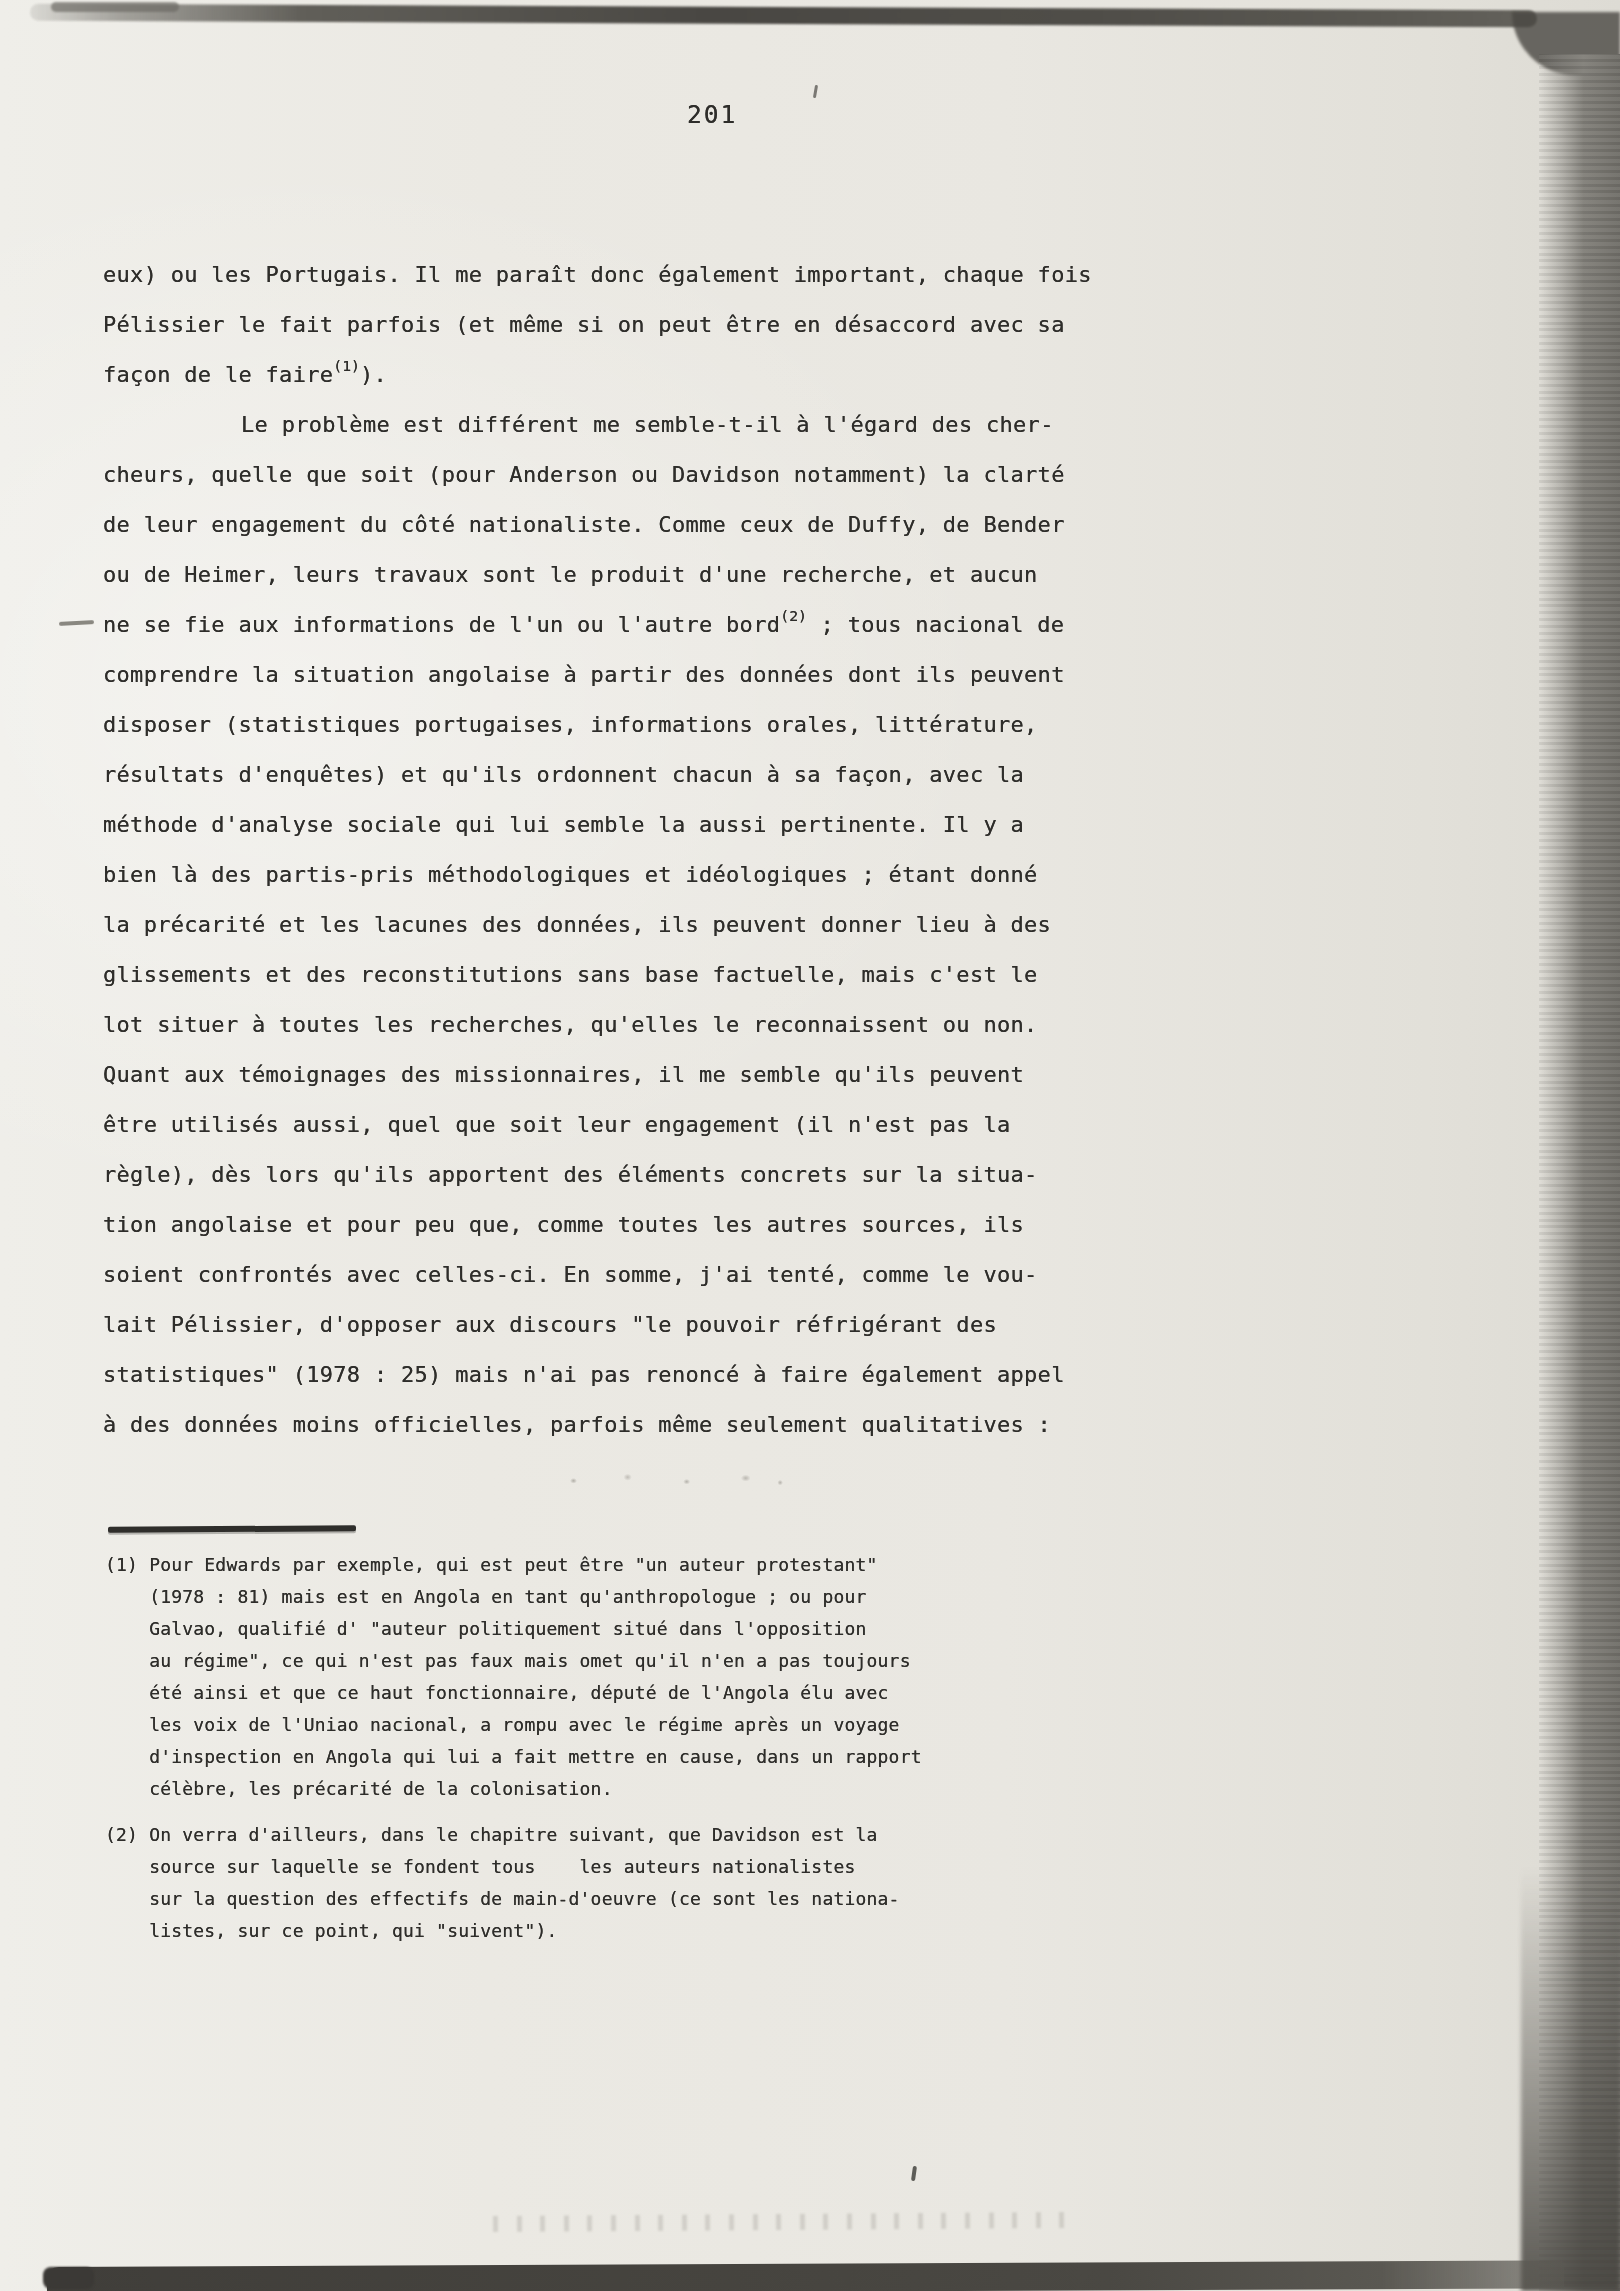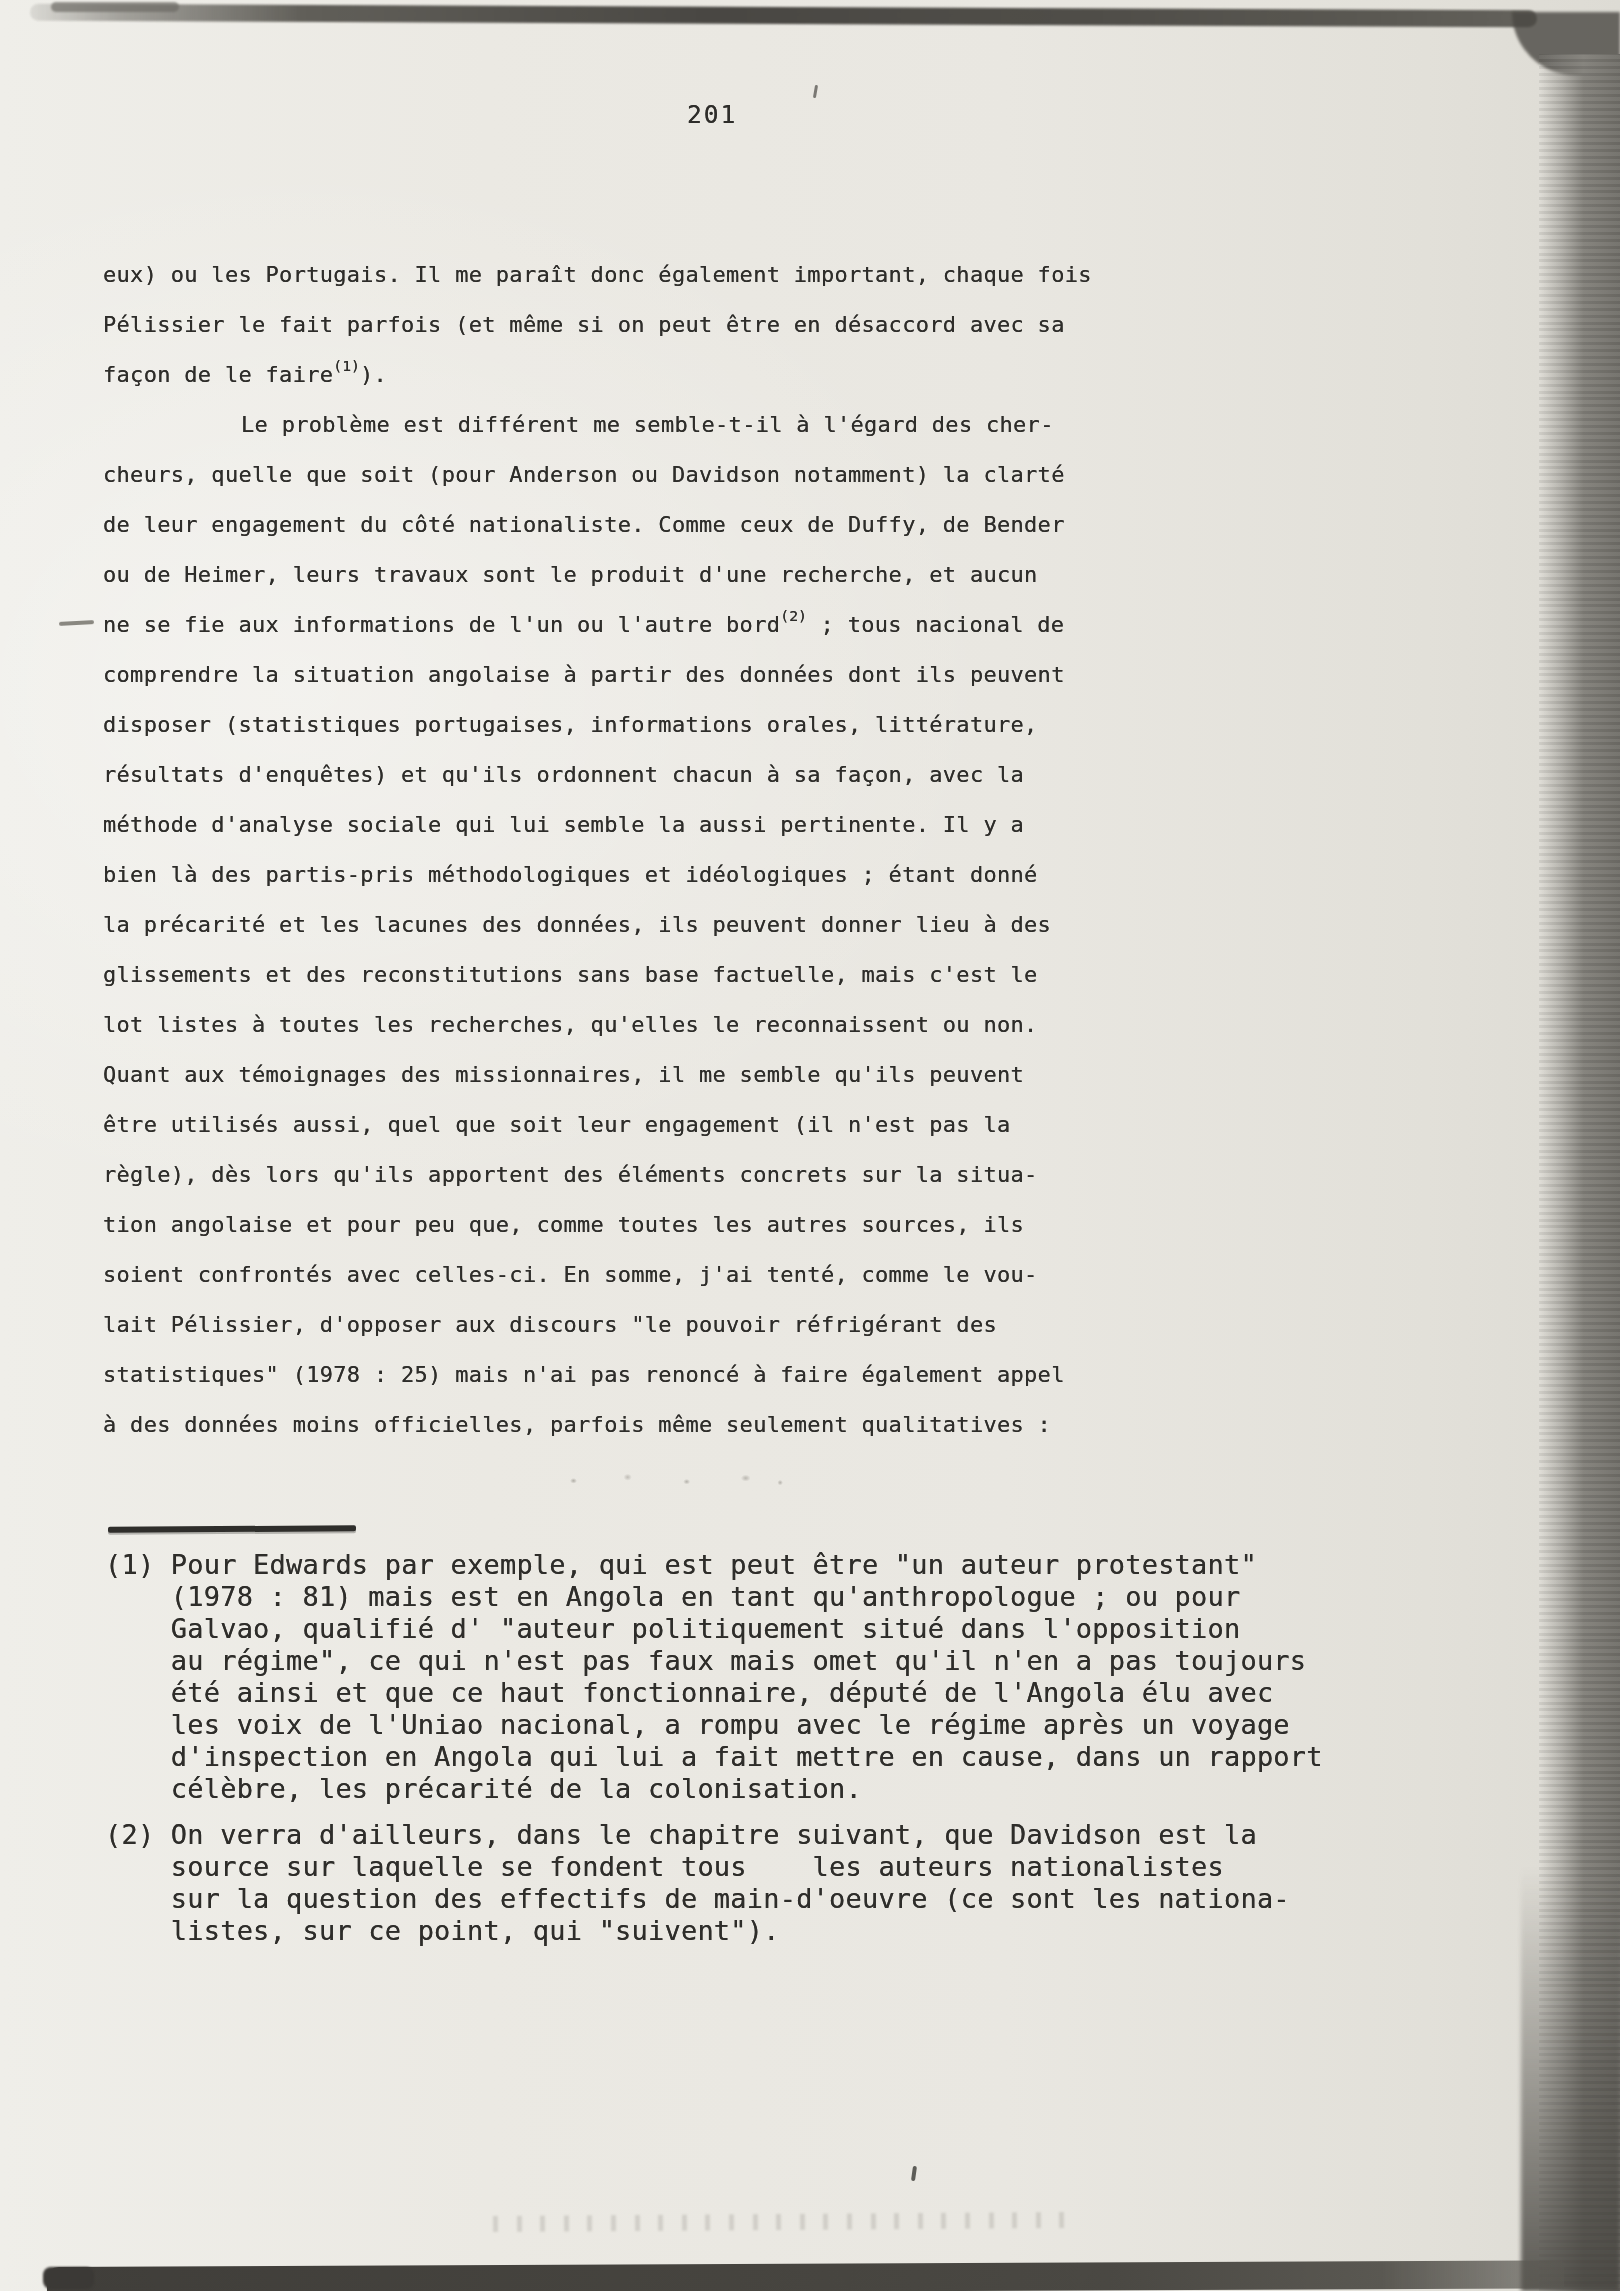--- a/index.html
+++ b/index.html
@@ -26,21 +26,21 @@
   #body-lines .line{ white-space:pre; line-height:50px; height:50px; }
   #body-lines .line.indent{ padding-left:138px; }
   .sup{ position:relative; top:-10.8px; font-size:14.8px; letter-spacing:0; }
   #footnote-separator{
     position:absolute; left:108px; top:1526px; width:248px; height:5.9px;
     background:#2f2e2b; border-radius:2px; transform:rotate(-.3deg);
     box-shadow:0 2px 0 rgba(47,46,43,.3);
   }
   #footnotes{
     position:absolute; left:105px; top:1549px; width:1103px;
-    font-size:27px; letter-spacing:0.2px;
+    font-size:18px; letter-spacing:0.2px;
   }
   #footnotes .fn{ margin:0 0 13.8px 0; }
   #footnotes .line{ white-space:pre; line-height:32px; height:32px; }
   
   .edge-top-main{
     position:absolute; left:29.6px; top:6.9px; width:1507px; height:16.7px;
     background:linear-gradient(90deg, rgba(90,88,82,.15) 0%, rgba(90,88,82,.55) 6%,
       #56544e 18%, #3c3a36 45%, #454playerd 0, #44423d 72%, #504e48 90%, #5a5852 100%);
     background:linear-gradient(90deg, rgba(90,88,82,.15) 0%, rgba(90,88,82,.55) 6%,
       #56544e 18%, #3c3a36 45%, #44423d 72%, #504e48 90%, #5a5852 100%);
@@ -136,21 +136,21 @@
       <div class="line">de leur engagement du côté nationaliste. Comme ceux de Duffy, de Bender</div>
       <div class="line">ou de Heimer, leurs travaux sont le produit d'une recherche, et aucun</div>
       <div class="line"><span>ne se fie aux informations de l'un ou l'autre bord</span><span class="sup">(2)</span><span> ; tous nacional de</span></div>
       <div class="line">comprendre la situation angolaise à partir des données dont ils peuvent</div>
       <div class="line">disposer (statistiques portugaises, informations orales, littérature,</div>
       <div class="line">résultats d'enquêtes) et qu'ils ordonnent chacun à sa façon, avec la</div>
       <div class="line">méthode d'analyse sociale qui lui semble la aussi pertinente. Il y a</div>
       <div class="line">bien là des partis-pris méthodologiques et idéologiques ; étant donné</div>
       <div class="line">la précarité et les lacunes des données, ils peuvent donner lieu à des</div>
       <div class="line">glissements et des reconstitutions sans base factuelle, mais c'est le</div>
-      <div class="line">lot listes à toutes les recherches, qu'elles le reconnaissent ou non.</div>
+      <div class="line">lot situer à toutes les recherches, qu'elles le reconnaissent ou non.</div>
       <div class="line">Quant aux témoignages des missionnaires, il me semble qu'ils peuvent</div>
       <div class="line">être utilisés aussi, quel que soit leur engagement (il n'est pas la</div>
       <div class="line">règle), dès lors qu'ils apportent des éléments concrets sur la situa-</div>
       <div class="line">tion angolaise et pour peu que, comme toutes les autres sources, ils</div>
       <div class="line">soient confrontés avec celles-ci. En somme, j'ai tenté, comme le vou-</div>
       <div class="line">lait Pélissier, d'opposer aux discours "le pouvoir réfrigérant des</div>
       <div class="line">statistiques" (1978 : 25) mais n'ai pas renoncé à faire également appel</div>
       <div class="line">à des données moins officielles, parfois même seulement qualitatives :</div>
     </div>
 

